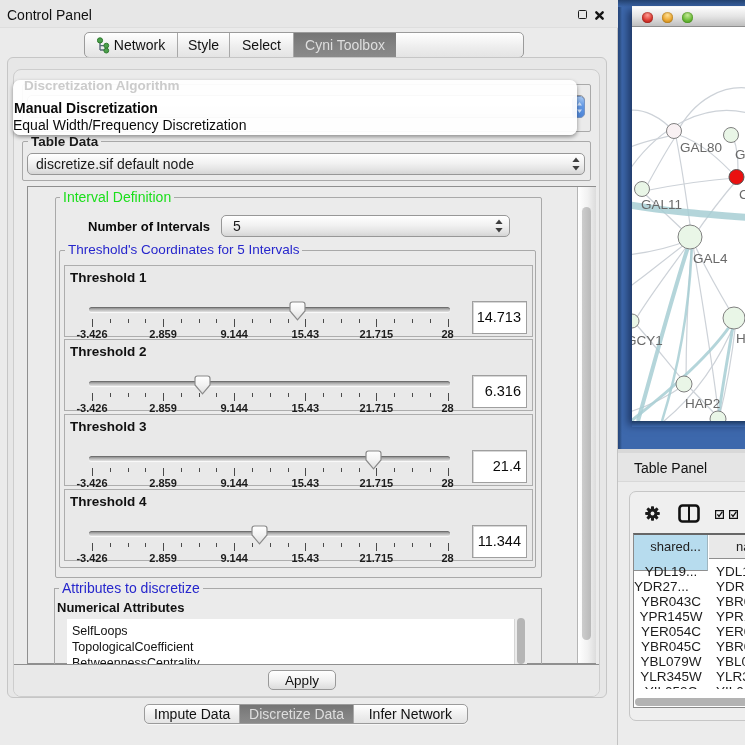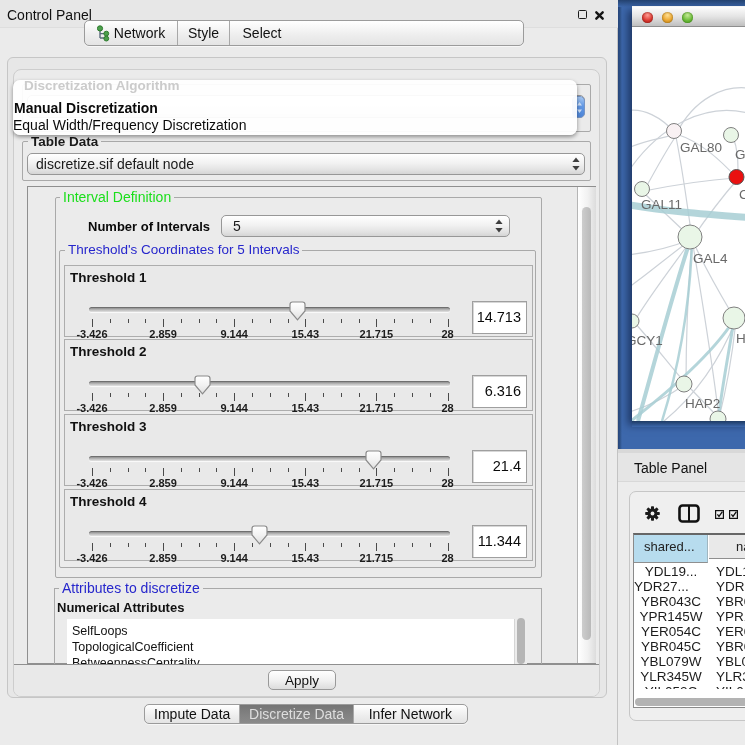--- a/index.html
+++ b/index.html
@@ -31,30 +31,31 @@
 
 <div class="abs" style="left:0;top:0;width:618px;height:745px;background:#ebebeb;border-right:1px solid #c3c3c3;">
 
   <div class="abs" style="left:0;top:0;width:618px;height:28px;background:#e7e7e7;border-bottom:1px solid #dedede;"></div>
   <div class="lab" style="left:7px;top:7px;font-size:14px;color:#111;">Control Panel</div>
   <div class="abs" style="left:578px;top:10px;width:9px;height:9px;border:1.6px solid #1c1c1c;border-radius:1.5px;"></div>
   <svg class="abs" style="left:594px;top:9.5px;" width="11" height="11" viewBox="0 0 11 11">
     <path d="M2.3 2.3 L8.7 8.7 M8.7 2.3 L2.3 8.7" stroke="#141414" stroke-width="2.4" stroke-linecap="round"></path>
   </svg>
 
-  <div class="seg" style="left:84px;top:20px;width:440px;height:26px;font-size:14px;">
+  <div class="seg" style="left:84px;top:32px;width:440px;height:26px;font-size:14px;">
     <div style="width:93px;">
       <svg width="13" height="17" viewBox="0 0 13 17" style="margin-right:4px;">
         <path d="M3 4 L3 13 M3 8.6 L8.6 8.6 M3 13 L8.6 13" stroke="#5a6b7a" stroke-width="1.4" fill="none"></path>
         <circle cx="3" cy="3.4" r="2.6" fill="#4ca04c" stroke="#2e7a2e" stroke-width="1"></circle>
         <circle cx="9.3" cy="8.6" r="2.4" fill="#4ca04c" stroke="#2e7a2e" stroke-width="1"></circle>
         <circle cx="9.3" cy="13.6" r="2.4" fill="#4ca04c" stroke="#2e7a2e" stroke-width="1"></circle>
       </svg>Network</div>
     <div style="width:52px;">Style</div>
     <div style="width:64px;">Select</div>
+    <div class="on" style="width:102px;">Cyni Toolbox</div>
   </div>
 
   <div class="abs" style="left:7px;top:57px;width:600px;height:641px;border:1px solid #c6c6c6;border-radius:6px;background:#e7e7e7;"></div>
   <div class="abs" style="left:13px;top:69px;width:587px;height:628px;border:1px solid #cdcdcd;border-radius:8px;background:#ebebeb;"></div>
 
   <div class="groupbox" style="left:22px;top:84px;width:569px;height:48px;"></div>
     <div class="combo" style="left:27px;top:95px;width:558px;height:23px;"></div>
   <div class="abs" style="left:572px;top:96px;width:13px;height:22px;border-radius:4px 5px 5px 4px;background:linear-gradient(180deg,#a6c8f2,#6197e4 45%,#4e86d8);border:1px solid #7595c7;"></div>
   <svg class="abs" style="left:576px;top:101px;" width="7" height="13" viewBox="0 0 7 13">
       <path d="M3.5 1 L6 4.5 L1 4.5 Z" fill="#cfe0f7"></path>
@@ -374,21 +375,21 @@
   </svg>
 
   <svg class="abs" style="left:97px;top:61px;" width="23" height="9" viewBox="0 0 23 9">
     <rect x="0.6" y="0.6" width="7.8" height="7.8" fill="none" stroke="#111" stroke-width="1.2"></rect>
     <path d="M2.4 4.4 L4 6.4 L7.4 1.6" stroke="#111" stroke-width="1.3" fill="none"></path>
     <rect x="14.6" y="0.6" width="7.8" height="7.8" fill="none" stroke="#111" stroke-width="1.2"></rect>
     <path d="M16.4 4.4 L18 6.4 L21.4 1.6" stroke="#111" stroke-width="1.3" fill="none"></path>
   </svg>
 
   <div class="abs" style="left:15px;top:84px;width:115px;height:175px;background:#ffffff;border:1px solid #8a8a8a;border-top:2px solid #666;border-right:none;overflow:hidden;">
-    <div class="abs" style="left:0;top:0;width:74px;height:28px;background:#b7dcee;border-right:1px solid #9fb6c0;border-bottom:1px solid #8f8f8f;font-size:13px;line-height:24px;color:#222;padding-left:10px;">shared...</div>
+    <div class="abs" style="left:0;top:0;width:74px;height:36px;background:#b7dcee;border-right:1px solid #9fb6c0;border-bottom:1px solid #8f8f8f;text-align:center;font-size:13px;line-height:24px;color:#222;padding-left:10px;">shared...</div>
     <div class="abs" style="left:75px;top:0;width:45px;height:24px;background:#e9e9e9;border-bottom:1px solid #8f8f8f;font-size:13px;line-height:24px;color:#222;padding-left:27px;">na</div>
     <div class="lab" style="left:0;top:28.5px;width:74px;text-align:center;font-size:13.5px;color:#1c1c1c;">YDL19...</div>
     <div class="lab" style="left:82px;top:28.5px;font-size:13.5px;color:#1c1c1c;">YDL1</div>
     <div class="lab" style="left:0;top:43.5px;width:74px;text-align:left;font-size:13.5px;color:#1c1c1c;">YDR27...</div>
     <div class="lab" style="left:82px;top:43.5px;font-size:13.5px;color:#1c1c1c;">YDR2</div>
     <div class="lab" style="left:0;top:58.5px;width:74px;text-align:center;font-size:13.5px;color:#1c1c1c;">YBR043C</div>
     <div class="lab" style="left:82px;top:58.5px;font-size:13.5px;color:#1c1c1c;">YBR0</div>
     <div class="lab" style="left:0;top:73.5px;width:74px;text-align:center;font-size:13.5px;color:#1c1c1c;">YPR145W</div>
     <div class="lab" style="left:82px;top:73.5px;font-size:13.5px;color:#1c1c1c;">YPR1</div>
     <div class="lab" style="left:0;top:88.5px;width:74px;text-align:center;font-size:13.5px;color:#1c1c1c;">YER054C</div>

